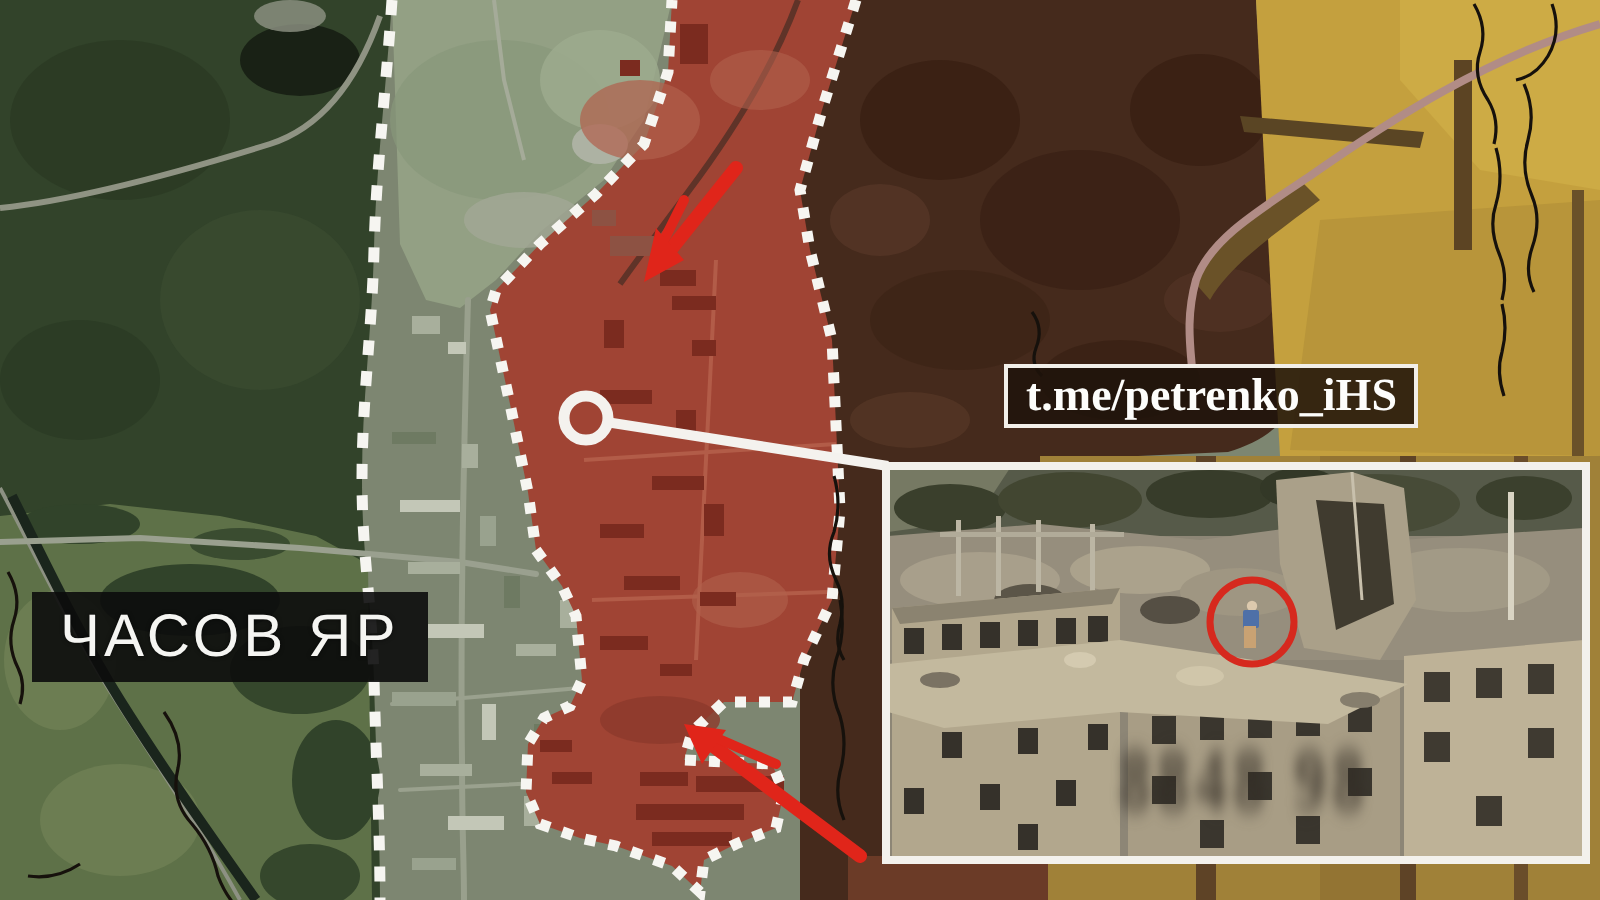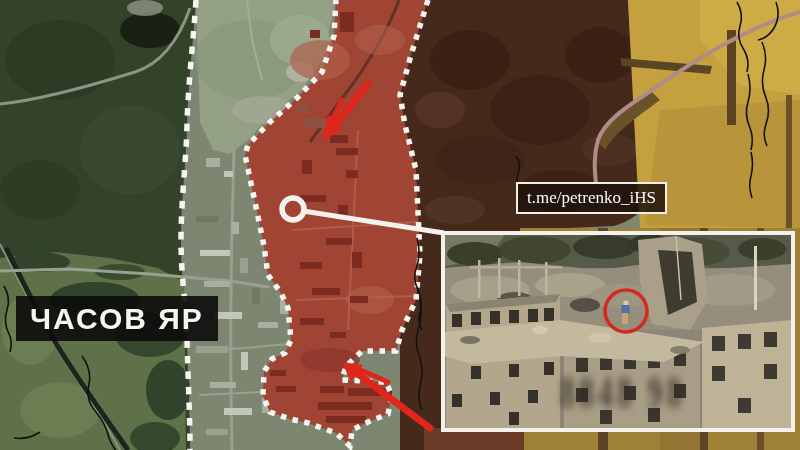--- a/index.html
+++ b/index.html
@@ -1,28 +1,28 @@
 <!DOCTYPE html>
 <html><head>
 <meta charset="utf-8">
 <style>
   html,body{margin:0;padding:0;background:#222;}
   .stage{position:relative;width:800px;height:450px;overflow:hidden;font-family:"Liberation Sans",sans-serif;background:#7d8671;}
   .stage svg{position:absolute;left:0;top:0;}
   .place-label{
     position:absolute;left:16px;top:296px;height:45px;box-sizing:border-box;
-    background:rgba(12,12,12,0.9);color:#f5f5f2;font-weight:bold;
+    background:rgba(12,12,12,0.9);color:#f5f5f2;font-weight:normal;
     font-size:30px;line-height:35px;padding:5px 14px;letter-spacing:2px;
     font-family:"Liberation Sans",sans-serif;white-space:nowrap;
     text-shadow:0 0 2px rgba(0,0,0,.6);
   }
   .channel-label{
-    position:absolute;left:516px;top:182px;box-sizing:border-box;
+    position:absolute;left:502px;top:182px;box-sizing:border-box;
     background:rgba(30,19,10,0.85);border:2px solid #f2efe9;color:#fdfdfb;
-    font-family:"Liberation Serif",serif;font-weight:normal;font-size:17px;
+    font-family:"Liberation Serif",serif;font-weight:bold;font-size:23px;
     line-height:26px;padding:1px 9px;white-space:nowrap;
   }
   .blur-stamp{
     position:absolute;left:560px;top:366px;width:140px;
     font-family:"Liberation Serif",serif;font-weight:bold;font-size:30px;
     letter-spacing:4px;color:rgba(48,42,34,0.82);filter:blur(3px);
     transform:scaleY(1.5);transform-origin:top left;white-space:nowrap;
   }
 </style>
 </head>

